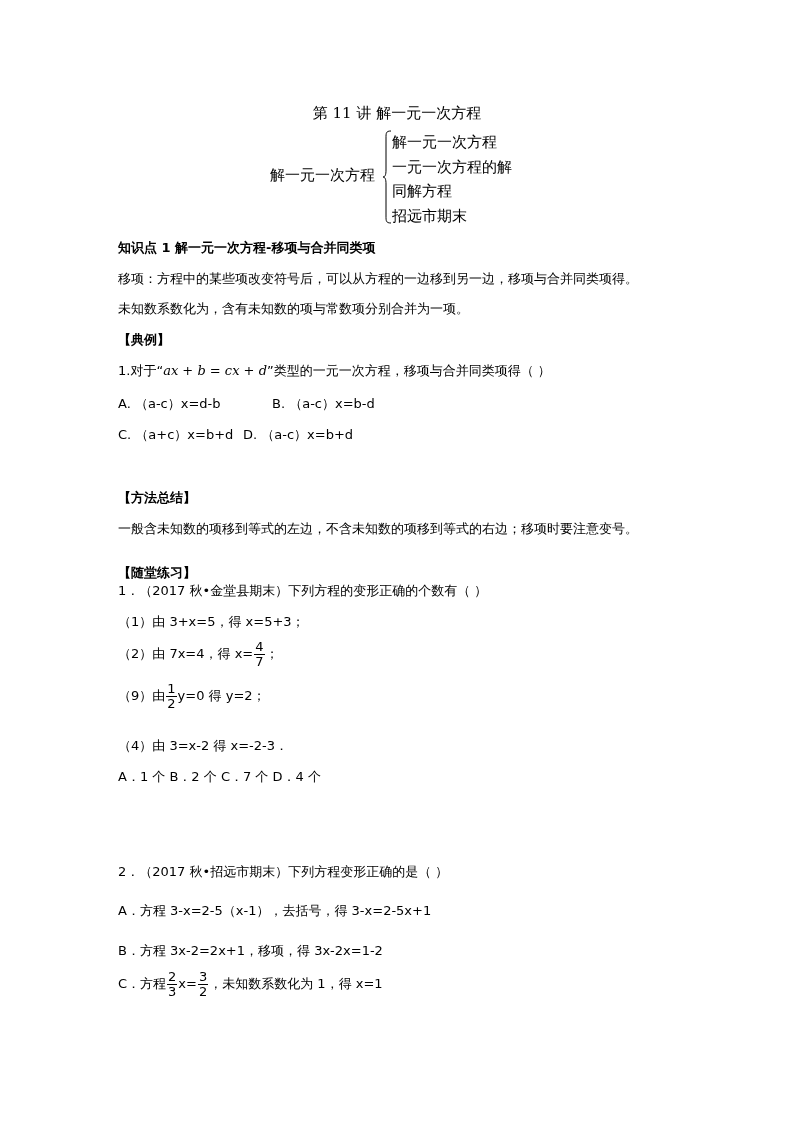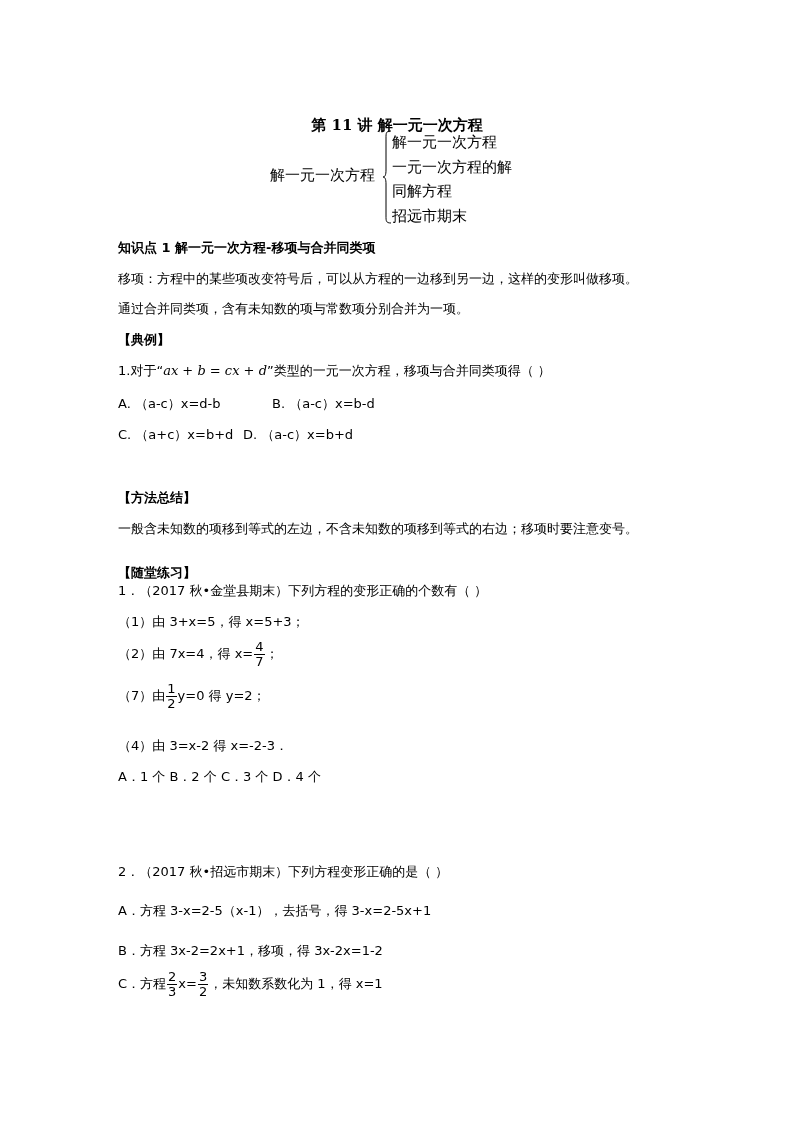--- a/index.html
+++ b/index.html
@@ -1,19 +1,19 @@
 <!DOCTYPE html>
 <html><head>
   <meta charset="utf-8">
   <style>
     html, body { margin: 0; padding: 0; background: #ffffff; }
     body { width: 794px; height: 1123px; position: relative; overflow: hidden;
            font-family: "DejaVu Serif", "Liberation Serif", serif; color: #000; }
     .abs { position: absolute; white-space: nowrap; }
-    .title { left: 0; width: 794px; top: 116px; text-align: center; font-weight: bold; font-size: 15px; }
+    .title { left: 0; width: 794px; top: 104px; text-align: center; font-weight: normal; font-size: 15px; }
     .tree-root { left: 270px; top: 166px; font-size: 15px; font-family: "DejaVu Sans", sans-serif; }
     .brace { left: 382px; top: 130px; width: 10px; height: 94px; }
     .tree-items { left: 392px; top: 130px; font-size: 15px; font-family: "DejaVu Sans", sans-serif; line-height: 24.5px; }
     .t { font-size: 13px; font-family: "DejaVu Sans", sans-serif; }
     .bold { font-weight: bold; }
     .frac { display: inline-block; vertical-align: middle; text-align: center; line-height: 14px; font-size: 13px; margin: 0 1px; }
     .frac .num { display: block; border-bottom: 1px solid #000; padding: 0 1px; }
     .frac .den { display: block; }
     .math { font-style: italic; font-family: "DejaVu Serif", serif; }
   </style>
@@ -27,45 +27,45 @@
   <path d="M9 1 C4 1 4 3 4 8 L4 40 C4 45 3 47 1 47 C3 47 4 49 4 54 L4 86 C4 91 4 93 9 93" fill="none" stroke="#000" stroke-width="1"></path>
 </svg>
 <div class="abs tree-items">
   <div>解一元一次方程</div>
   <div>一元一次方程的解</div>
   <div>同解方程</div>
   <div>招远市期末</div>
 </div>
 
 <div class="abs t bold" style="left:118px; top:239px;">知识点 1  解一元一次方程-移项与合并同类项</div>
-<div class="abs t" style="left:118px; top:270px;">移项：方程中的某些项改变符号后，可以从方程的一边移到另一边，这样的变形叫做移项。</div>
-<div class="abs t" style="left:118px; top:300px;">通过合并同类项，含有未知数的项与常数项分别合并为一项。</div>
+<div class="abs t" style="left:118px; top:270px;">移项：方程中的某些项改变符号后，可以从方程的一边移到另一边，移项与合并同类项得。</div>
+<div class="abs t" style="left:118px; top:300px;">未知数系数化为，含有未知数的项与常数项分别合并为一项。</div>
 
 <div class="abs t bold" style="left:118px; top:331px;">【典例】</div>
 <div class="abs t" style="left:118px; top:362px;">
   <span>1.对于“</span><span class="math">ax + b = cx + d</span><span>”类型的一元一次方程，移项与合并同类项得（        ）</span>
 </div>
 <div class="abs t" style="left:118px; top:395px;">A.  （a-c）x=d-b</div>
 <div class="abs t" style="left:272px; top:395px;">B.  （a-c）x=b-d</div>
 <div class="abs t" style="left:118px; top:426px;">C.  （a+c）x=b+d</div>
 <div class="abs t" style="left:243px; top:426px;">D.  （a-c）x=b+d</div>
 
 <div class="abs t bold" style="left:118px; top:489px;">【方法总结】</div>
 <div class="abs t" style="left:118px; top:520px;">一般含未知数的项移到等式的左边，不含未知数的项移到等式的右边；移项时要注意变号。</div>
 
 <div class="abs t bold" style="left:118px; top:544px;margin-top:20px;">【随堂练习】</div>
 <div class="abs t" style="left:118px; top:582px;">1．（2017 秋•金堂县期末）下列方程的变形正确的个数有（        ）</div>
 <div class="abs t" style="left:118px; top:613px;">（1）由 3+x=5，得 x=5+3；</div>
 <div class="abs t" style="left:118px; top:640px;">
   <span>（2）由 7x=4，得 x=</span><span class="frac"><span class="num">4</span><span class="den">7</span></span><span>；</span>
 </div>
 <div class="abs t" style="left:118px; top:682px;">
-  <span>（7）由</span><span class="frac"><span class="num">1</span><span class="den">2</span></span><span>y=0 得 y=2；</span>
+  <span>（9）由</span><span class="frac"><span class="num">1</span><span class="den">2</span></span><span>y=0 得 y=2；</span>
 </div>
 <div class="abs t" style="left:118px; top:737px;">（4）由 3=x-2 得 x=-2-3．</div>
-<div class="abs t" style="left:118px; top:768px;">A．1 个  B．2 个  C．3 个  D．4 个</div>
+<div class="abs t" style="left:118px; top:768px;">A．1 个  B．2 个  C．7 个  D．4 个</div>
 
 <div class="abs t" style="left:118px; top:863px;">2．（2017 秋•招远市期末）下列方程变形正确的是（        ）</div>
 <div class="abs t" style="left:118px; top:902px;text-align:right;">A．方程 3-x=2-5（x-1），去括号，得 3-x=2-5x+1</div>
 <div class="abs t" style="left:118px; top:942px;">B．方程 3x-2=2x+1，移项，得 3x-2x=1-2</div>
 <div class="abs t" style="left:118px; top:970px;">
   <span>C．方程</span><span class="frac"><span class="num">2</span><span class="den">3</span></span><span>x=</span><span class="frac"><span class="num">3</span><span class="den">2</span></span><span>，未知数系数化为 1，得 x=1</span>
 </div>
 
 </body></html>

